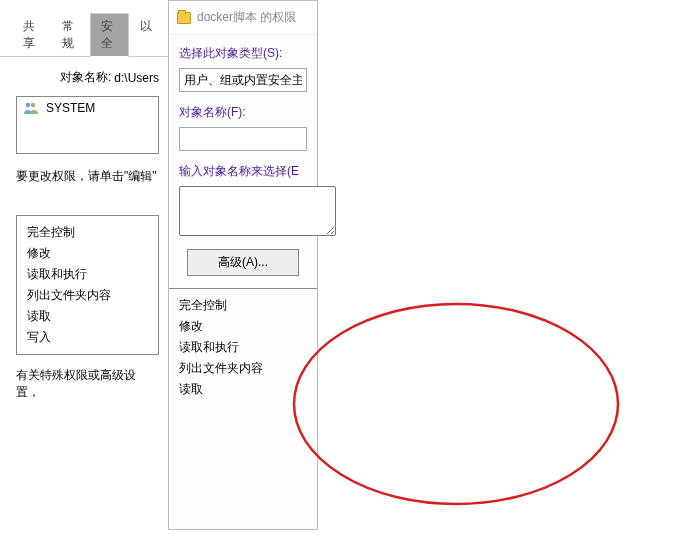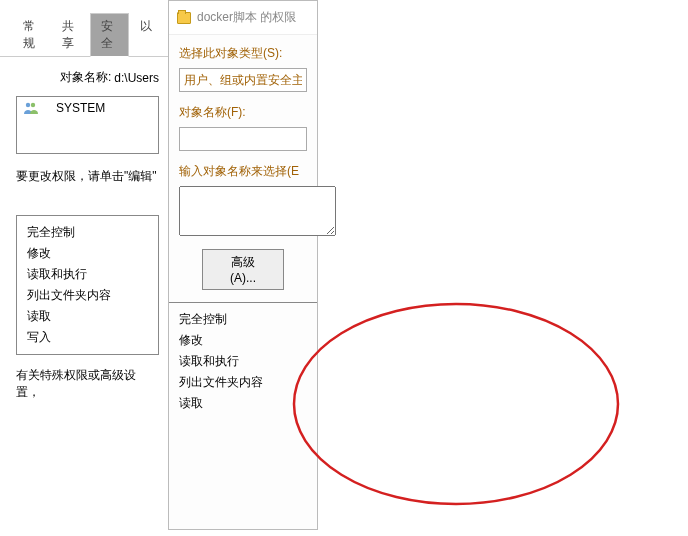--- a/index.html
+++ b/index.html
@@ -5,57 +5,57 @@
   * { box-sizing: border-box; margin: 0; padding: 0; font-family: "Microsoft YaHei", "Segoe UI", sans-serif; font-size: 12px; }
   html, body { width: 688px; height: 536px; background: #fff; overflow: hidden; position: relative; }
   .panel { position: absolute; background: #fff; border: 1px solid #ccc; }
 
   
   #panelA { left: 0; top: 0; width: 175px; height: 536px; border: none; }
   #panelA .tabs { display: flex; border-bottom: 1px solid #ccc; padding: 12px 12px 0 12px; gap: 0; }
   #panelA .tab { padding: 4px 10px; border: 1px solid transparent; color: #444; position: relative; top: 1px; cursor: default; }
   #panelA .tab.active { border: 1px solid #ccc; border-bottom: 1px solid #fff; background: #a3a3a3; }
   #panelA .body { padding: 12px 16px; }
-  .lbl { color: #a16207; margin-bottom: 6px; display: block; }
+  .lbl { color: #4c1d95; margin-bottom: 6px; display: block; }
   .row { display: flex; align-items: center; margin-bottom: 10px; }
   .row .k { width: 70px; margin-left: 44px; }
   .listbox { border: 1px solid #888; height: 58px; background: #fff; padding: 2px; margin-bottom: 14px; }
-  .listbox .item { display: flex; align-items: center; padding: 2px 4px; gap: 17px; }
+  .listbox .item { display: flex; align-items: center; padding: 2px 4px; gap: 7px; }
   .perms { border: 1px solid #888; padding: 6px 10px; margin-bottom: 12px; }
   .perms div { padding: 2px 0; }
   .note { color: #000; }
 
   
   #panelB { left: 168px; top: 0; width: 150px; height: 530px; border: 1px solid #bbb; background: #fdfdfd; }
   #panelB .titlebar { display: flex; align-items: center; gap: 6px; padding: 8px 8px; background: #fff; border-bottom: 1px solid #eee; color: #888; }
   #panelB .sect { padding: 6px 10px 0 10px; }
-  #panelB input.readonlybox { width: 100%; height: 24px; border: 1px solid #aaa; background: #fff; padding: 2px 4px; color: #a16207; }
+  #panelB input.readonlybox { width: 100%; height: 24px; border: 1px solid #aaa; background: #fff; padding: 2px 4px; color: #000000; }
   #panelB .wide { height: 50px; }
   .btn { display: inline-flex; align-items: center; justify-content: center; border: 1px solid #888; background: #eee; padding: 4px 20px; }
-  #panelB .advbtn { margin: 10px auto 12px auto; display: block; width: 82px; text-align: center; }
+  #panelB .advbtn { margin: 10px auto 12px auto; display: block; width: 112px; text-align: center; }
   #panelB .perms2 { border-top: 1px solid #888; padding: 6px 10px; }
   #panelB .perms2 div { padding: 2px 0; }
 
   
   #redcircle { position: absolute; left: 286px; top: 296px; width: 340px; height: 216px; pointer-events: none; }
 
   
   .folder-icon { width: 14px; height: 12px; background: #f7c948; border: 1px solid #c59a1a; border-radius: 1px; position: relative; }
   .folder-icon::before { content: ""; position: absolute; left: 0; top: -3px; width: 6px; height: 3px; background: #f7c948; border: 1px solid #c59a1a; border-bottom: none; }
 
   .group-icon, .user-icon { width: 16px; height: 14px; position: relative; display: inline-block; }
   .group-icon svg, .user-icon svg { width: 16px; height: 14px; }
 </style>
 </head>
 <body>
 
 <div id="panelA">
   <div class="tabs">
+    <div class="tab">共享</div>
     <div class="tab">常规</div>
-    <div class="tab">共享</div>
     <div class="tab active">安全</div>
     <div class="tab">以</div>
   </div>
   <div class="body">
     <div class="row">
       <span class="k">对象名称:</span>
       <span>d:\Users</span>
     </div>
     <div class="listbox">
       <div class="item">

